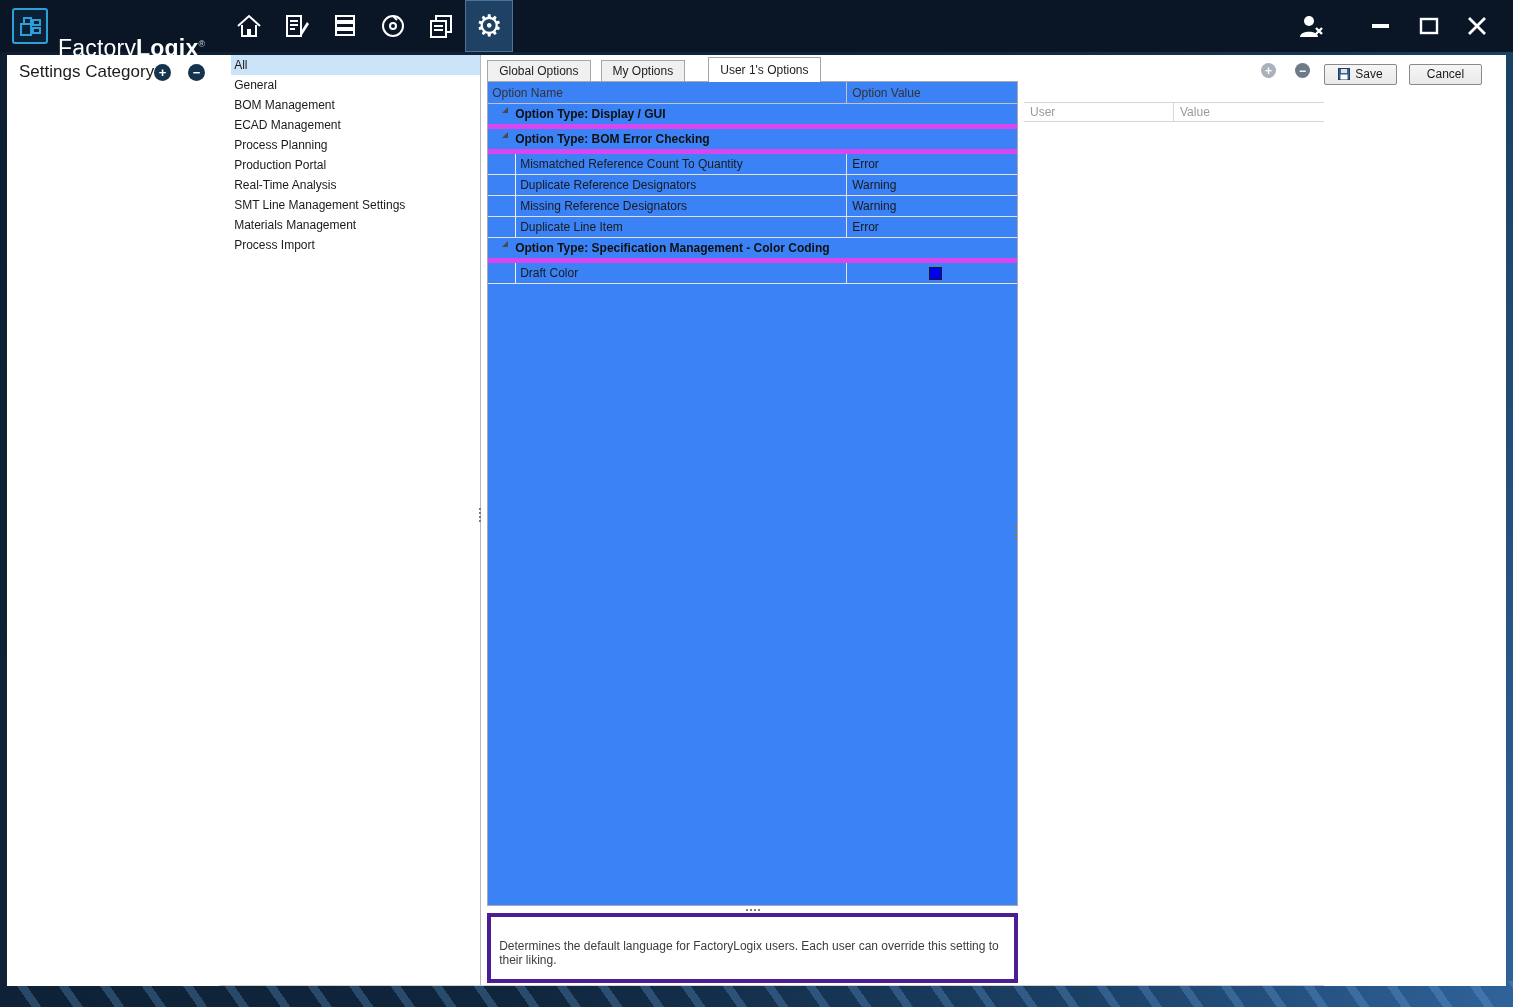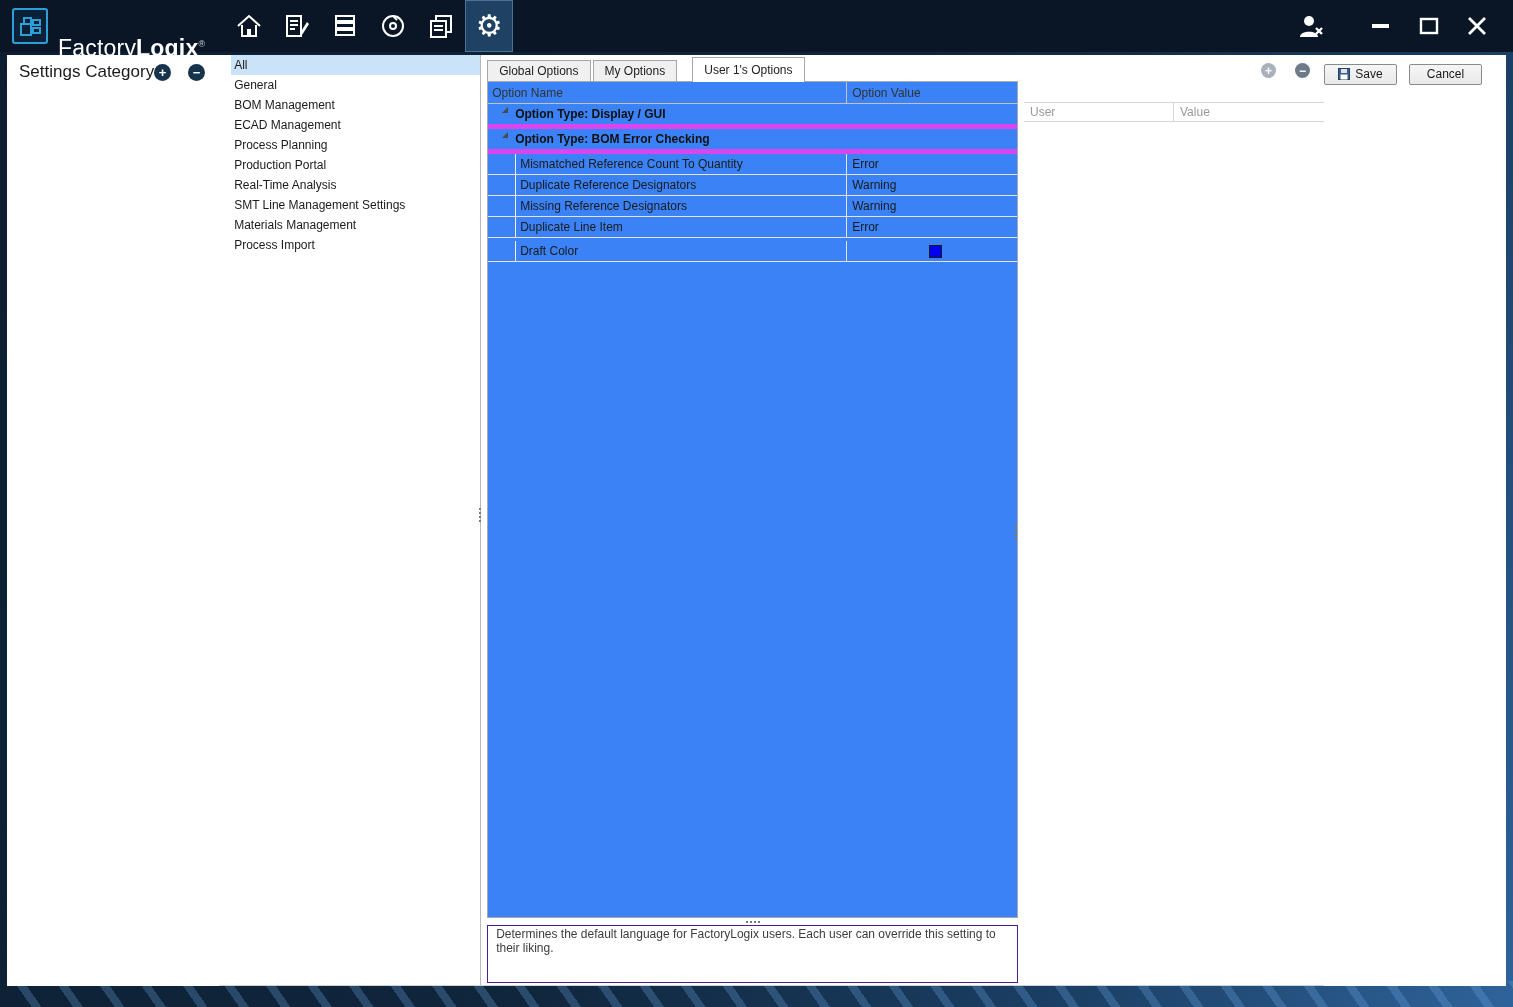--- a/index.html
+++ b/index.html
@@ -49,21 +49,21 @@
 
   .grip-v { position:absolute; width:4px; height:16px; top:452px;
     background: radial-gradient(circle, #7a7a7a 1px, transparent 1.3px) 0 0/4px 4px; }
   .grip-v.left { left:259px; }
   .grip-v.right { right:306px; top:470px; }
   .grip-h { width:16px; height:4px;
     background: radial-gradient(circle, #7a7a7a 1px, transparent 1.3px) 0 0/4px 4px; }
 
   
   .center { flex:1; min-width:0; display:flex; flex-direction:column; margin-left:6px; }
-  .tabs { display:flex; align-items:flex-end; height:26px; }
+  .tabs { display:flex; align-items:flex-end; height:26px;gap:8px; }
   .tab { height:21px; padding:0 11px; display:flex; align-items:center; background:#f0f0f0;
     border:1px solid #a6a6a6; border-bottom:none; margin-right:2px; cursor:pointer; color:#222; }
   .tab.active { height:25px; background:#fff; margin-left:13px; position:relative; z-index:2; margin-bottom:-1px; }
 
   .options-grid { flex:1; min-height:0; display:flex; flex-direction:column; border:1px solid #aaaaaa; background:#3b82f6; }
   .grid-header { display:flex; height:22px; border-bottom:1px solid #c2c2c2; color:#333; }
   .grid-header .h-name { width:359px; padding-left:4px; display:flex; align-items:center; border-right:1px solid #c2c2c2; }
   .grid-header .h-value { flex:1; padding-left:5px; display:flex; align-items:center; }
   .grid-body { flex:1; overflow:hidden; }
 
@@ -82,21 +82,21 @@
 
   .combo { flex:1; height:19px; margin:1px 3px 1px 0; background:#f0f0f0; border:1px solid #919191;
     display:flex; align-items:center; cursor:pointer; }
   .combo-text { flex:1; padding-left:5px; }
   .combo-btn { width:17px; align-self:stretch; display:flex; align-items:center; justify-content:center;
     font-size:8px; color:#444; background:#e7e7e7; }
 
   .swatch { width:13px; height:13px; border:1px solid #1a1a1a; display:inline-block; cursor:pointer; }
 
   .desc-split { height:7px; display:flex; align-items:center; justify-content:center; }
-  .description-box { height:58px; border:1px solid #4c1d95; padding:1px 8px; color:#3c3c3c; margin-bottom:2px; background:#fff; }
+  .description-box { height:70px; border:4px solid #4c1d95; padding:22px 8px; color:#3c3c3c; margin-bottom:2px; background:#fff; }
 
   
   .right-panel { width:300px; margin-left:6px; display:flex; flex-direction:column; }
   .rp-toolbar { height:27px; display:flex; justify-content:flex-end; align-items:center; gap:19px; padding:4px 14px 0 0; }
   .rp-header { display:flex; height:20px; border-top:1px solid #d6d6d6; border-bottom:1px solid #d6d6d6;
     color:#9a9a9a; margin-top:20px; }
   .rp-col { width:50%; display:flex; align-items:center; padding-left:6px; }
   .rp-col.first { border-right:1px solid #d6d6d6; }
   .rp-body { flex:1; background:#fff; }
 
@@ -256,20 +256,24 @@
                   <div class="cell name">Missing Reference Designators</div>
                   <div class="cell value">Warning</div>
                 </div>
                 <div class="grid-row">
                   <div class="gutter"></div>
                   <div class="cell name">Duplicate Line Item</div>
                   <div class="cell value">Error</div>
                 </div>
               </div>
               <div class="group">
+                <div class="group-header">
+                  <span class="tri"></span>
+                  <span class="group-title">Option Type: Specification Management - Color Coding</span>
+                </div>
                 <div class="grid-row">
                   <div class="gutter"></div>
                   <div class="cell name">Draft Color</div>
                   <div class="cell value center">
                     <span class="swatch" style="background: rgb(0, 0, 238);"></span>
                   </div>
                 </div>
               </div>
             </div>
         </div>

